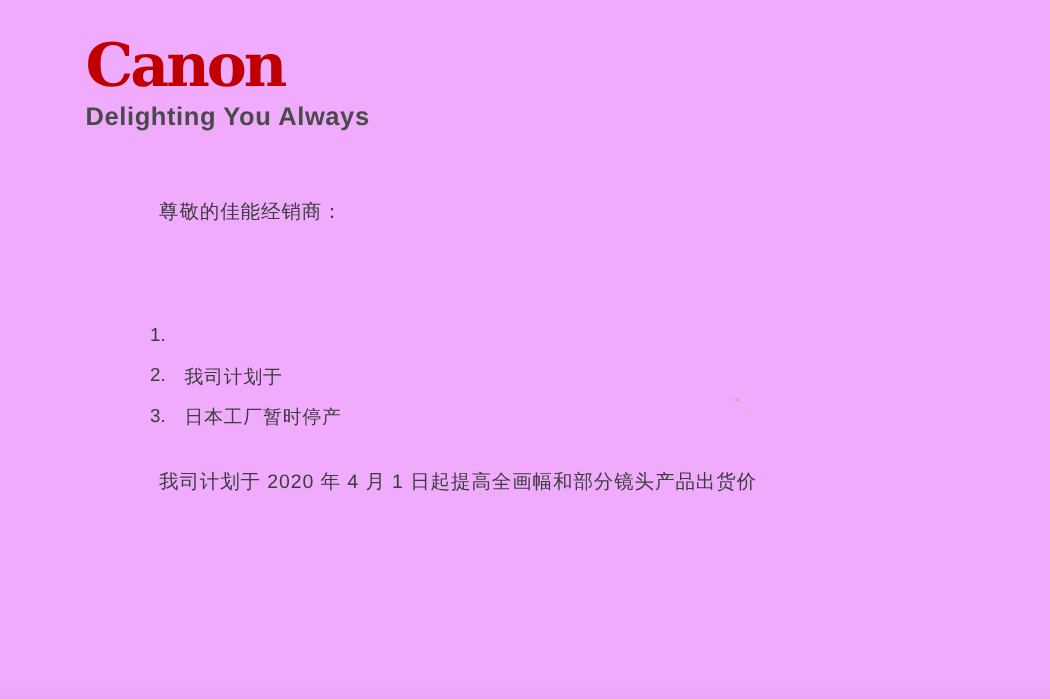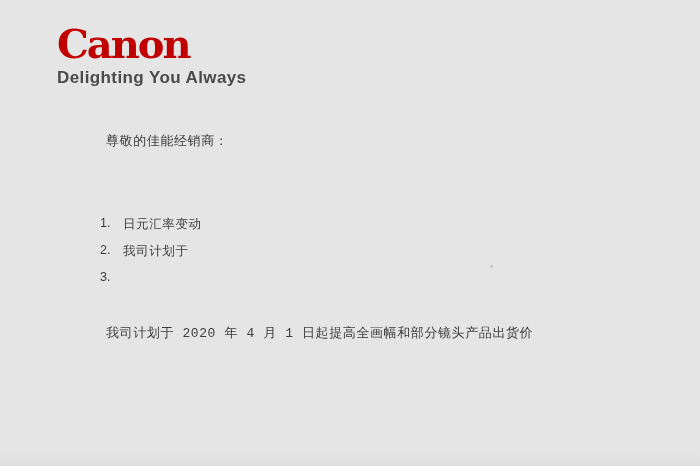--- a/index.html
+++ b/index.html
@@ -4,21 +4,21 @@
 <style>
   html, body {
     margin: 0;
     padding: 0;
     background: #ffffff;
   }
   .page {
     position: relative;
     width: 700px;
     height: 466px;
-    background: #e5e5e5;
+    background: #f0abfc;
     overflow: hidden;
     font-family: "Liberation Sans", "DejaVu Sans", sans-serif;
   }
   
   .logo-block {
     position: absolute;
     left: 57px;
     top: 26px;
   }
   .brand {
@@ -56,21 +56,21 @@
     color: #3c3c3c;
     white-space: pre;
   }
   .factor .num {
     width: 23px;
     letter-spacing: 0;
   }
   .factor-1 { top: 216px; }
   .factor-2 { top: 243px; }
   .factor-3 { top: 270px; }
-  .body-1   { top: 324px; font-family: Liberation Mono, monospace; }
+  .body-1   { top: 312px; }
   .body-2   { top: 354px; }
   .closing  { top: 409px; }
   
   .speck {
     position: absolute;
     left: 490px;
     top: 265px;
     width: 3px;
     height: 3px;
     border-radius: 50%;
@@ -94,30 +94,30 @@
   <div class="logo-block">
     <div class="brand">Canon</div>
     <div class="tagline">Delighting You Always</div>
   </div>
 
   <div class="line salutation">尊敬的佳能经销商：</div>
 
 
   <div class="factor factor-1">
     <span class="num">1.</span>
-    <span>日元汇率变动</span>
   </div>
 
   <div class="factor factor-2">
     <span class="num">2.</span>
     <span>我司计划于</span>
   </div>
 
   <div class="factor factor-3">
     <span class="num">3.</span>
+    <span>日本工厂暂时停产</span>
   </div>
 
   <div class="line body-1">我司计划于 2020 年 4 月 1 日起提高全画幅和部分镜头产品出货价</div>
 
 
 
   <div class="speck"></div>
   <div class="bottom-noise"></div>
 
 </div>

